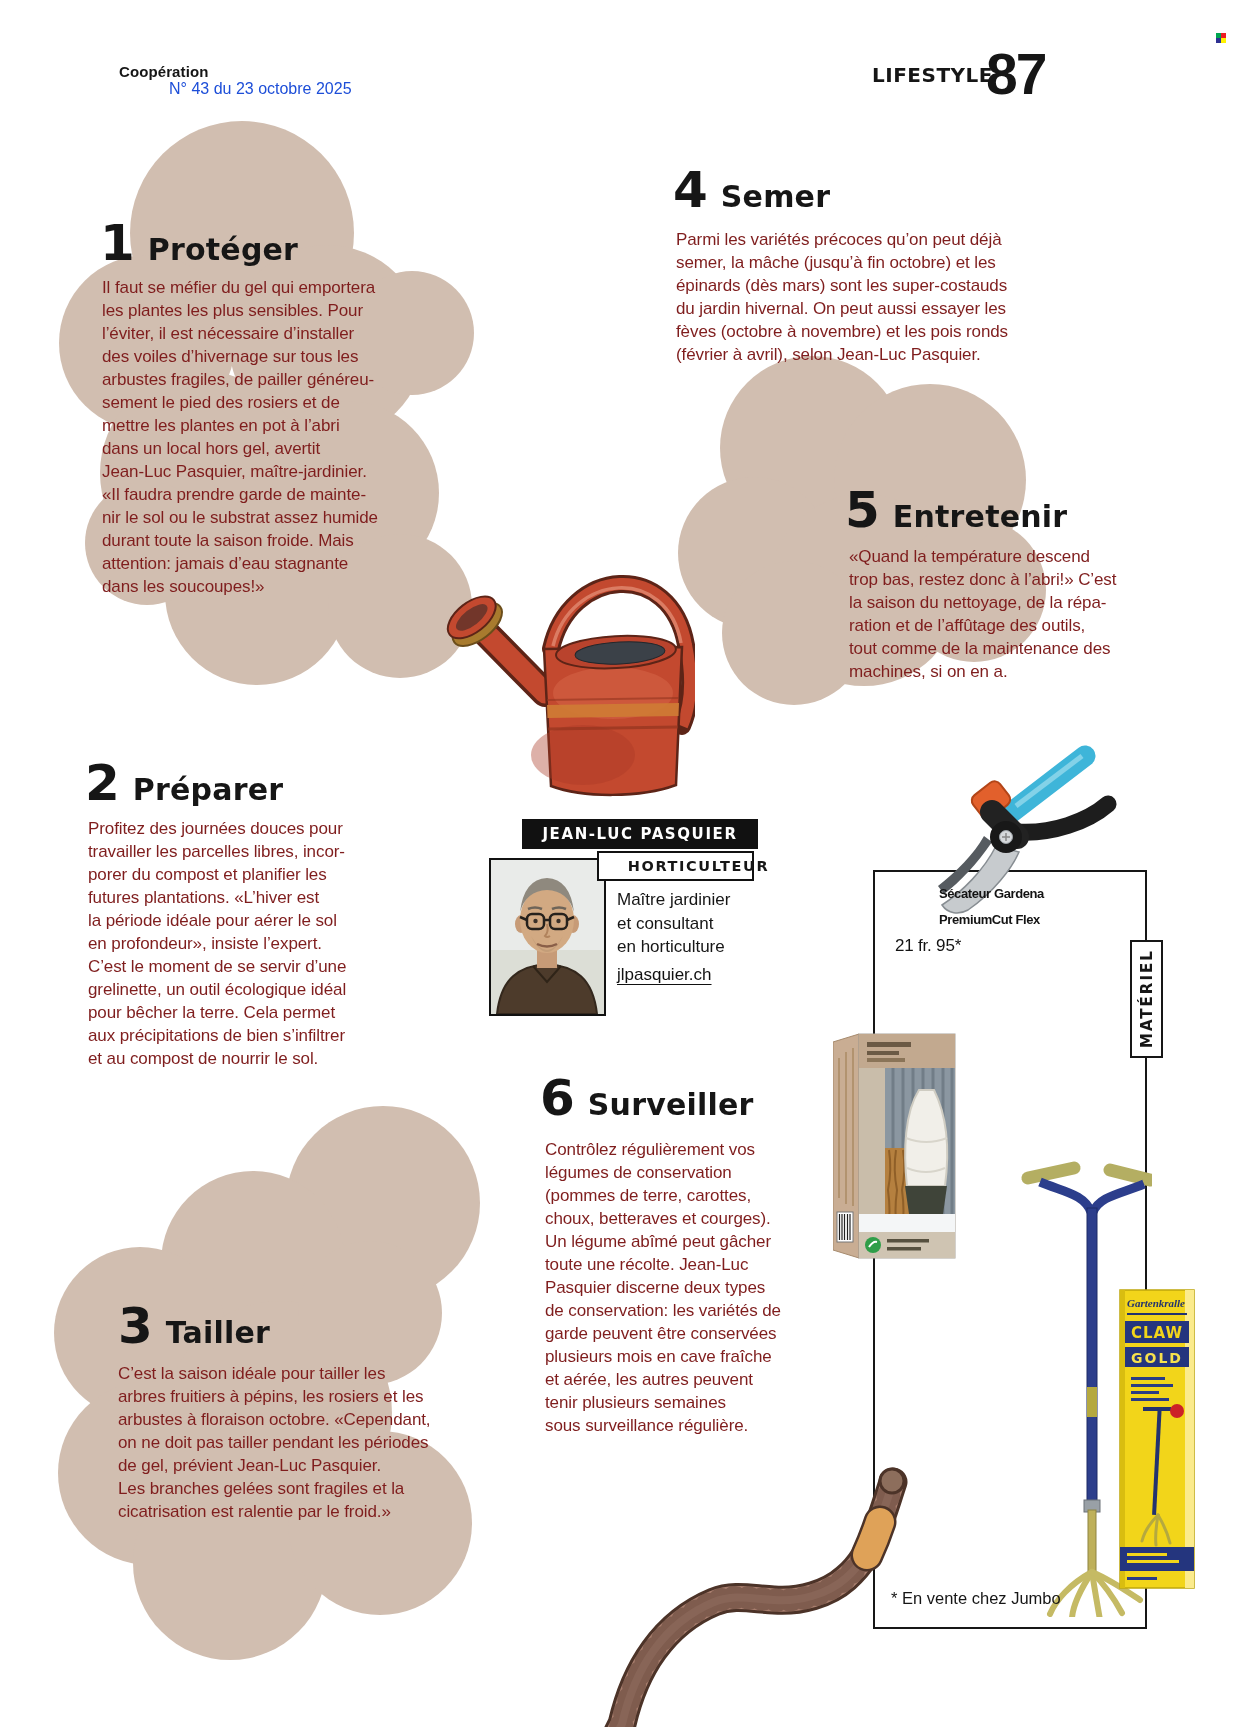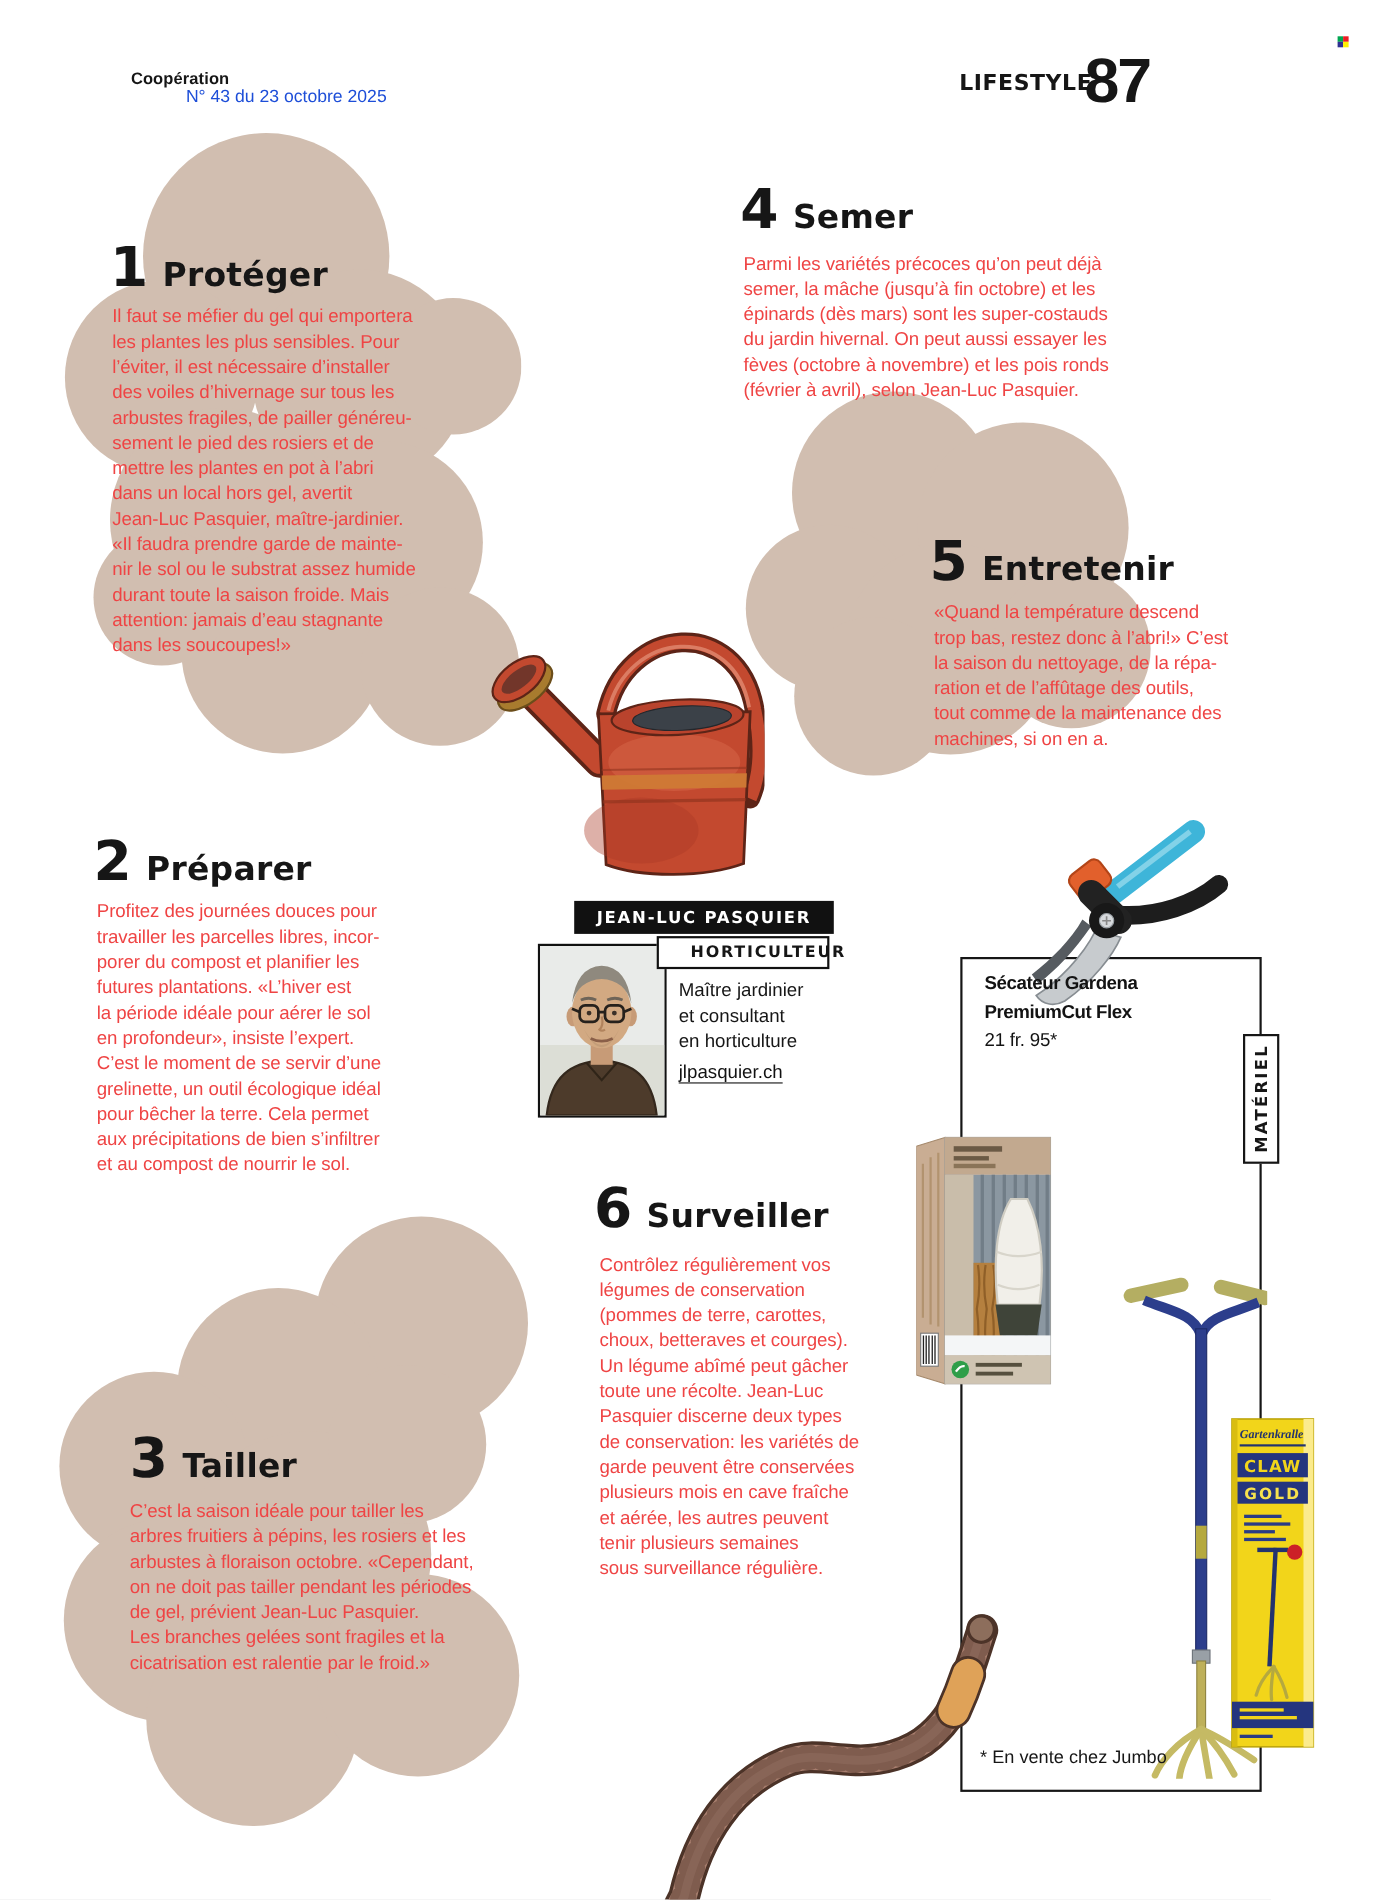--- a/index.html
+++ b/index.html
@@ -25,21 +25,21 @@
 
   
   .blob { position:absolute; z-index:0; }
   .blob circle { fill:#d1beb0; }
 
   
   .step-head { position:absolute; display:flex; align-items:baseline; gap:13px; z-index:2; }
   .step-num  { font-family:"DejaVu Sans", sans-serif; font-weight:900; font-size:50px; line-height:.92; }
   .step-title{ font-family:"DejaVu Sans", sans-serif; font-weight:900; font-size:30px; letter-spacing:.2px; }
   .step-body { position:absolute; font-size:17px; line-height:23px; letter-spacing:-0.1px;
-               white-space:pre-line; color:#ef4444; z-index:2; }
+               white-space:pre-line; color:#7f1d1d; z-index:2; }
   .h1{left:100px;top:220px}  .b1{left:102px;top:276px;width:360px}
   .h2{left:85px;top:760px}   .b2{left:88px;top:817px;width:360px}
   .h3{left:118px;top:1303px} .b3{left:118px;top:1362px;width:400px}
   .h4{left:673px;top:167px}  .b4{left:676px;top:228px;width:395px}
   .h5{left:845px;top:487px}  .b5{left:849px;top:545px;width:345px}
   .h6{left:540px;top:1075px} .b6{left:545px;top:1138px;width:320px}
 
   
   .name-label { left:522px; top:819px; width:236px; height:30px; background:#111; color:#fff;
                 display:flex; align-items:center; justify-content:center; z-index:3;
@@ -53,21 +53,21 @@
   .website    { left:617px; top:965px; font-size:17px; color:#111; text-decoration:underline;
                 text-underline-offset:4px; z-index:3; display:inline-block; }
 
   
   .mat-box   { left:873px; top:870px; width:274px; height:759px; border:2px solid #161616; z-index:1; }
   .mat-label { left:1130px; top:940px; width:33px; height:118px; border:2px solid #161616; background:#fff;
                display:flex; align-items:center; justify-content:center; z-index:4;
                writing-mode:vertical-rl; transform:rotate(180deg);
                font-family:"DejaVu Sans", sans-serif; font-weight:900; font-size:15px; letter-spacing:2px; }
   .prod      { position:absolute; z-index:3; color:#131313; }
-  .p-name    { font-weight:700; font-size:17px; line-height:26px; letter-spacing:-0.4px; white-space:pre-line; }
+  .p-name    { font-weight:700; font-size:13px; line-height:26px; letter-spacing:-0.4px; white-space:pre-line;margin-left:44px; }
   .p-line    { font-size:17px; line-height:26px; letter-spacing:-0.2px; white-space:pre-line; }
   .prod1     { left:895px; top:881px; }
   .prod2     { left:966px; top:1043px; }
   .prod3     { left:848px; top:1335px; width:214px; text-align:right; }
   .footnote  { left:891px; top:1589px; font-size:16.5px; z-index:3; }
 
   .art { position:absolute; z-index:2; }
 </style>
 </head>
 <body>

